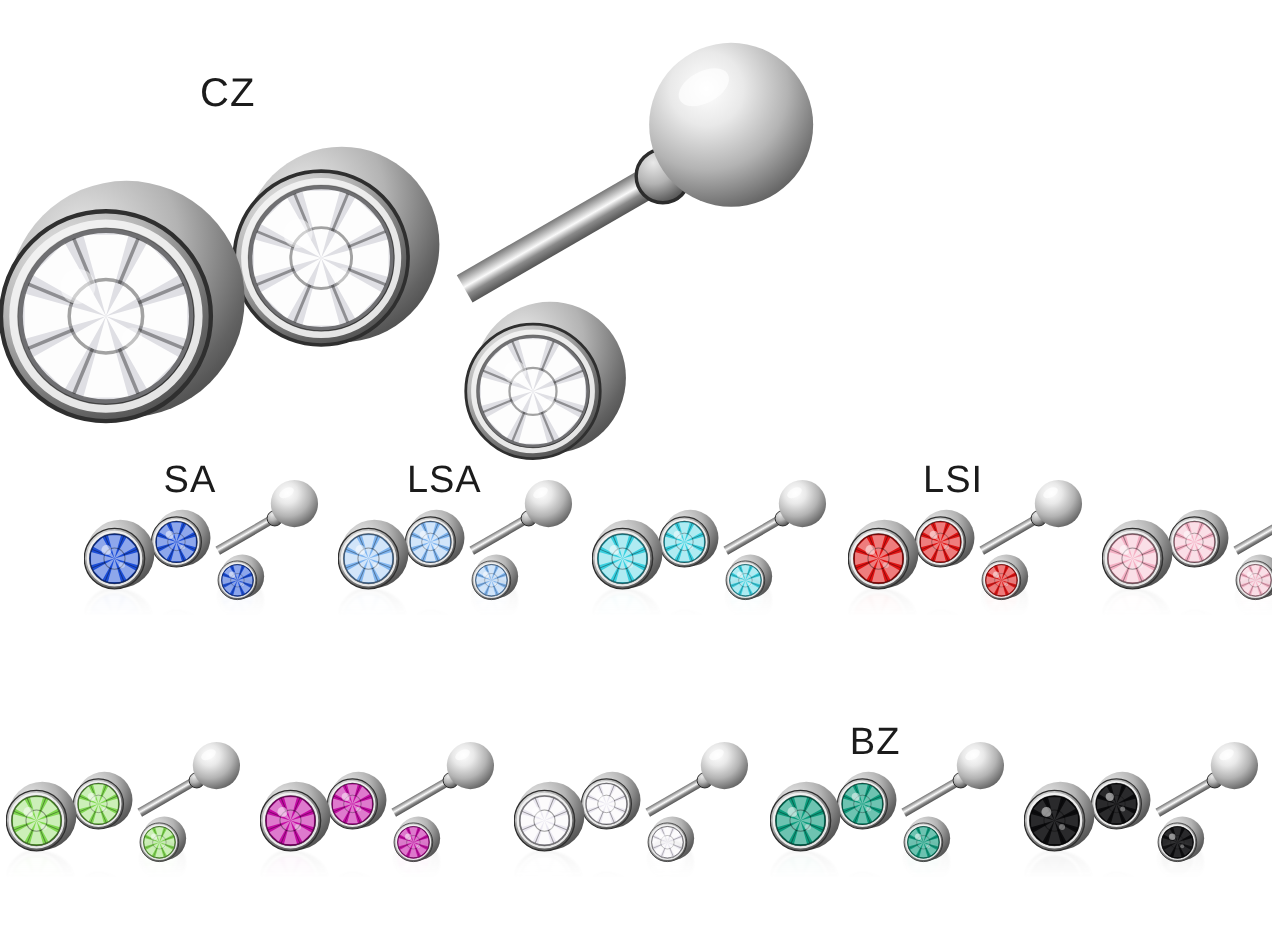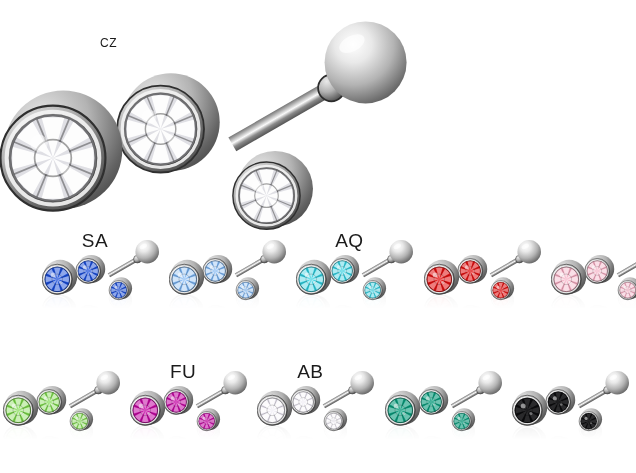--- a/index.html
+++ b/index.html
@@ -19,21 +19,21 @@
     left: 0px;
     top: 18px;
     width: 410px;
   }
   .main-jewel-wrap svg { display: block; width: 410px; height: auto; }
 
   .main-label {
     position: absolute;
     left: 100px;
     top: 36px;
-    font-size: 12px;
+    font-size: 20px;
     color: var(--label_color, #1b1b1b);
     letter-spacing: 0.5px;
   }
 
   
   .vrow {
     position: absolute;
     left: 0;
     width: 636px;
     height: 122px;
@@ -170,41 +170,42 @@
     <div class="jwrap">
       <svg class="jewel" viewBox="0 0 120 80">
         <use href="#jewel"></use>
       </svg>
       <svg class="jewel refl" viewBox="0 0 120 80">
         <use href="#jewel"></use>
       </svg>
     </div>
   </div>
       <div class="cell" style="--gem: #7fb5f0; --facet: 0.65;">
+    <div class="v-label">LSA</div>
     <div class="jwrap">
       <svg class="jewel" viewBox="0 0 120 80">
         <use href="#jewel"></use>
       </svg>
       <svg class="jewel refl" viewBox="0 0 120 80">
         <use href="#jewel"></use>
       </svg>
     </div>
   </div>
       <div class="cell" style="--gem: #37cfdf; --facet: 0.6;">
-    <div class="v-label">AQ</div>
     <div class="jwrap">
       <svg class="jewel" viewBox="0 0 120 80">
         <use href="#jewel"></use>
       </svg>
       <svg class="jewel refl" viewBox="0 0 120 80">
         <use href="#jewel"></use>
       </svg>
     </div>
   </div>
       <div class="cell" style="--gem: #e01313; --facet: 0.45;">
+    <div class="v-label">LSI</div>
     <div class="jwrap">
       <svg class="jewel" viewBox="0 0 120 80">
         <use href="#jewel"></use>
       </svg>
       <svg class="jewel refl" viewBox="0 0 120 80">
         <use href="#jewel"></use>
       </svg>
     </div>
   </div>
       <div class="cell" style="--gem: #f4b0c4; --facet: 0.6;">
@@ -223,42 +224,41 @@
     <div class="jwrap">
       <svg class="jewel" viewBox="0 0 120 80">
         <use href="#jewel"></use>
       </svg>
       <svg class="jewel refl" viewBox="0 0 120 80">
         <use href="#jewel"></use>
       </svg>
     </div>
   </div>
       <div class="cell" style="--gem: #c40da4; --facet: 0.45;">
-    <div class="v-label">FU</div>
     <div class="jwrap">
       <svg class="jewel" viewBox="0 0 120 80">
         <use href="#jewel"></use>
       </svg>
       <svg class="jewel refl" viewBox="0 0 120 80">
         <use href="#jewel"></use>
       </svg>
     </div>
   </div>
       <div class="cell" style="--gem: #ebe8f1; --facet: 0.85;">
-    <div class="v-label">AB</div>
     <div class="jwrap">
       <svg class="jewel" viewBox="0 0 120 80">
         <use href="#jewel"></use>
       </svg>
       <svg class="jewel refl" viewBox="0 0 120 80">
         <use href="#jewel"></use>
       </svg>
     </div>
   </div>
       <div class="cell" style="--gem: #0d9c7d; --facet: 0.4;">
+    <div class="v-label">BZ</div>
     <div class="jwrap">
       <svg class="jewel" viewBox="0 0 120 80">
         <use href="#jewel"></use>
       </svg>
       <svg class="jewel refl" viewBox="0 0 120 80">
         <use href="#jewel"></use>
       </svg>
     </div>
   </div>
       <div class="cell" style="--gem: #0c0c0e; --facet: 0.12;">

